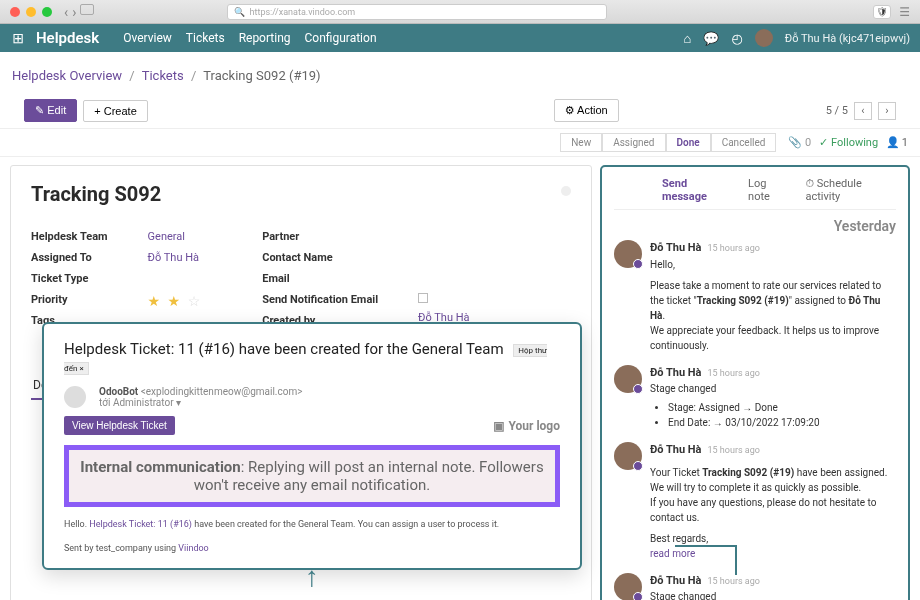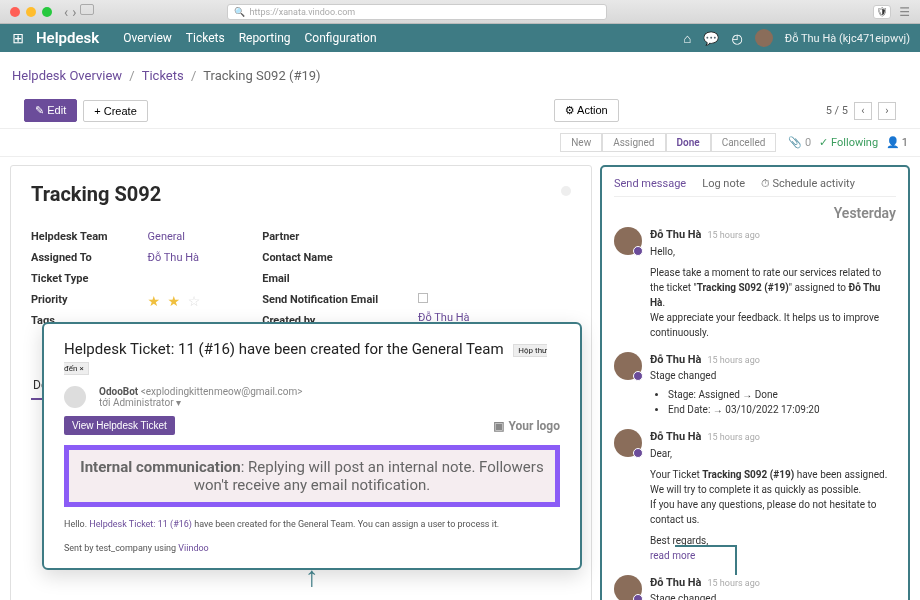--- a/index.html
+++ b/index.html
@@ -56,21 +56,21 @@
 .stars { color: #f0c040; font-size: 14px; letter-spacing: 2px; }
 .stars .empty { color: #ddd; }
 
 .tabs { display: flex; gap: 18px; border-bottom: 1px solid #ddd; margin-top: 24px; font-size: 12px; }
 .tab { padding: 6px 2px; cursor: pointer; color: #6b4c9a; }
 .tab.active { color: #333; border-bottom: 2px solid #6b4c9a; margin-bottom: -1px; }
 
 .right-panel { width: 310px; background: #fff; border: 2px solid #3e7b84; border-radius: 5px; padding: 10px 12px; overflow: hidden; }
 .chat-tabs { display: flex; gap: 16px; font-size: 11px; border-bottom: 1px solid #eee; padding-bottom: 6px; }
 .chat-tabs span { cursor: pointer; }
-.chat-tabs .send { color: #6b4c9a; font-weight: 400; }
+.chat-tabs .send { color: #6b4c9a; font-weight: 700; margin-left: 48px; }
 .chat-tabs .log { color: #666; }
 .chat-tabs .sched { color: #666; }
 .chat-tabs .sched::before { content: "⏱ "; }
 .day-label { text-align: right; font-size: 14px; color: #888; font-weight: 600; padding: 8px 0 6px; }
 .msg { display: flex; gap: 8px; margin-bottom: 12px; }
 .msg .avatar { flex-shrink: 0; width: 28px; height: 28px; border-radius: 50%; background: #8a6d5a; position: relative; }
 .msg .avatar::after { content: ""; position: absolute; bottom: -1px; right: -1px; width: 8px; height: 8px; border-radius: 50%; background: #6b4c9a; border: 1px solid #fff; }
 .msg-body { font-size: 10px; color: #333; line-height: 1.5; }
 .msg-head { display: flex; gap: 6px; align-items: baseline; }
 .msg-author { font-weight: 700; font-size: 11px; }
@@ -249,21 +249,20 @@
         </div>
       </div>
 
       <div class="msg">
         <span class="avatar"></span>
         <div class="msg-body">
           <div class="msg-head">
               <span class="msg-author">Đỗ Thu Hà</span>
               <span class="msg-time">15 hours ago</span>
             </div>
-          <div>Dear,</div>
           <div style="margin-top:6px"><span>Your Ticket </span><strong>Tracking S092 (#19)</strong><span> have been assigned. We will try to complete it as quickly as possible.</span></div>
           <div>If you have any questions, please do not hesitate to contact us.</div>
           <div style="margin-top:6px">Best regards,</div>
           <div><span class="link">read more</span></div>
         </div>
       </div>
 
       <div class="msg">
         <span class="avatar"></span>
         <div class="msg-body">

